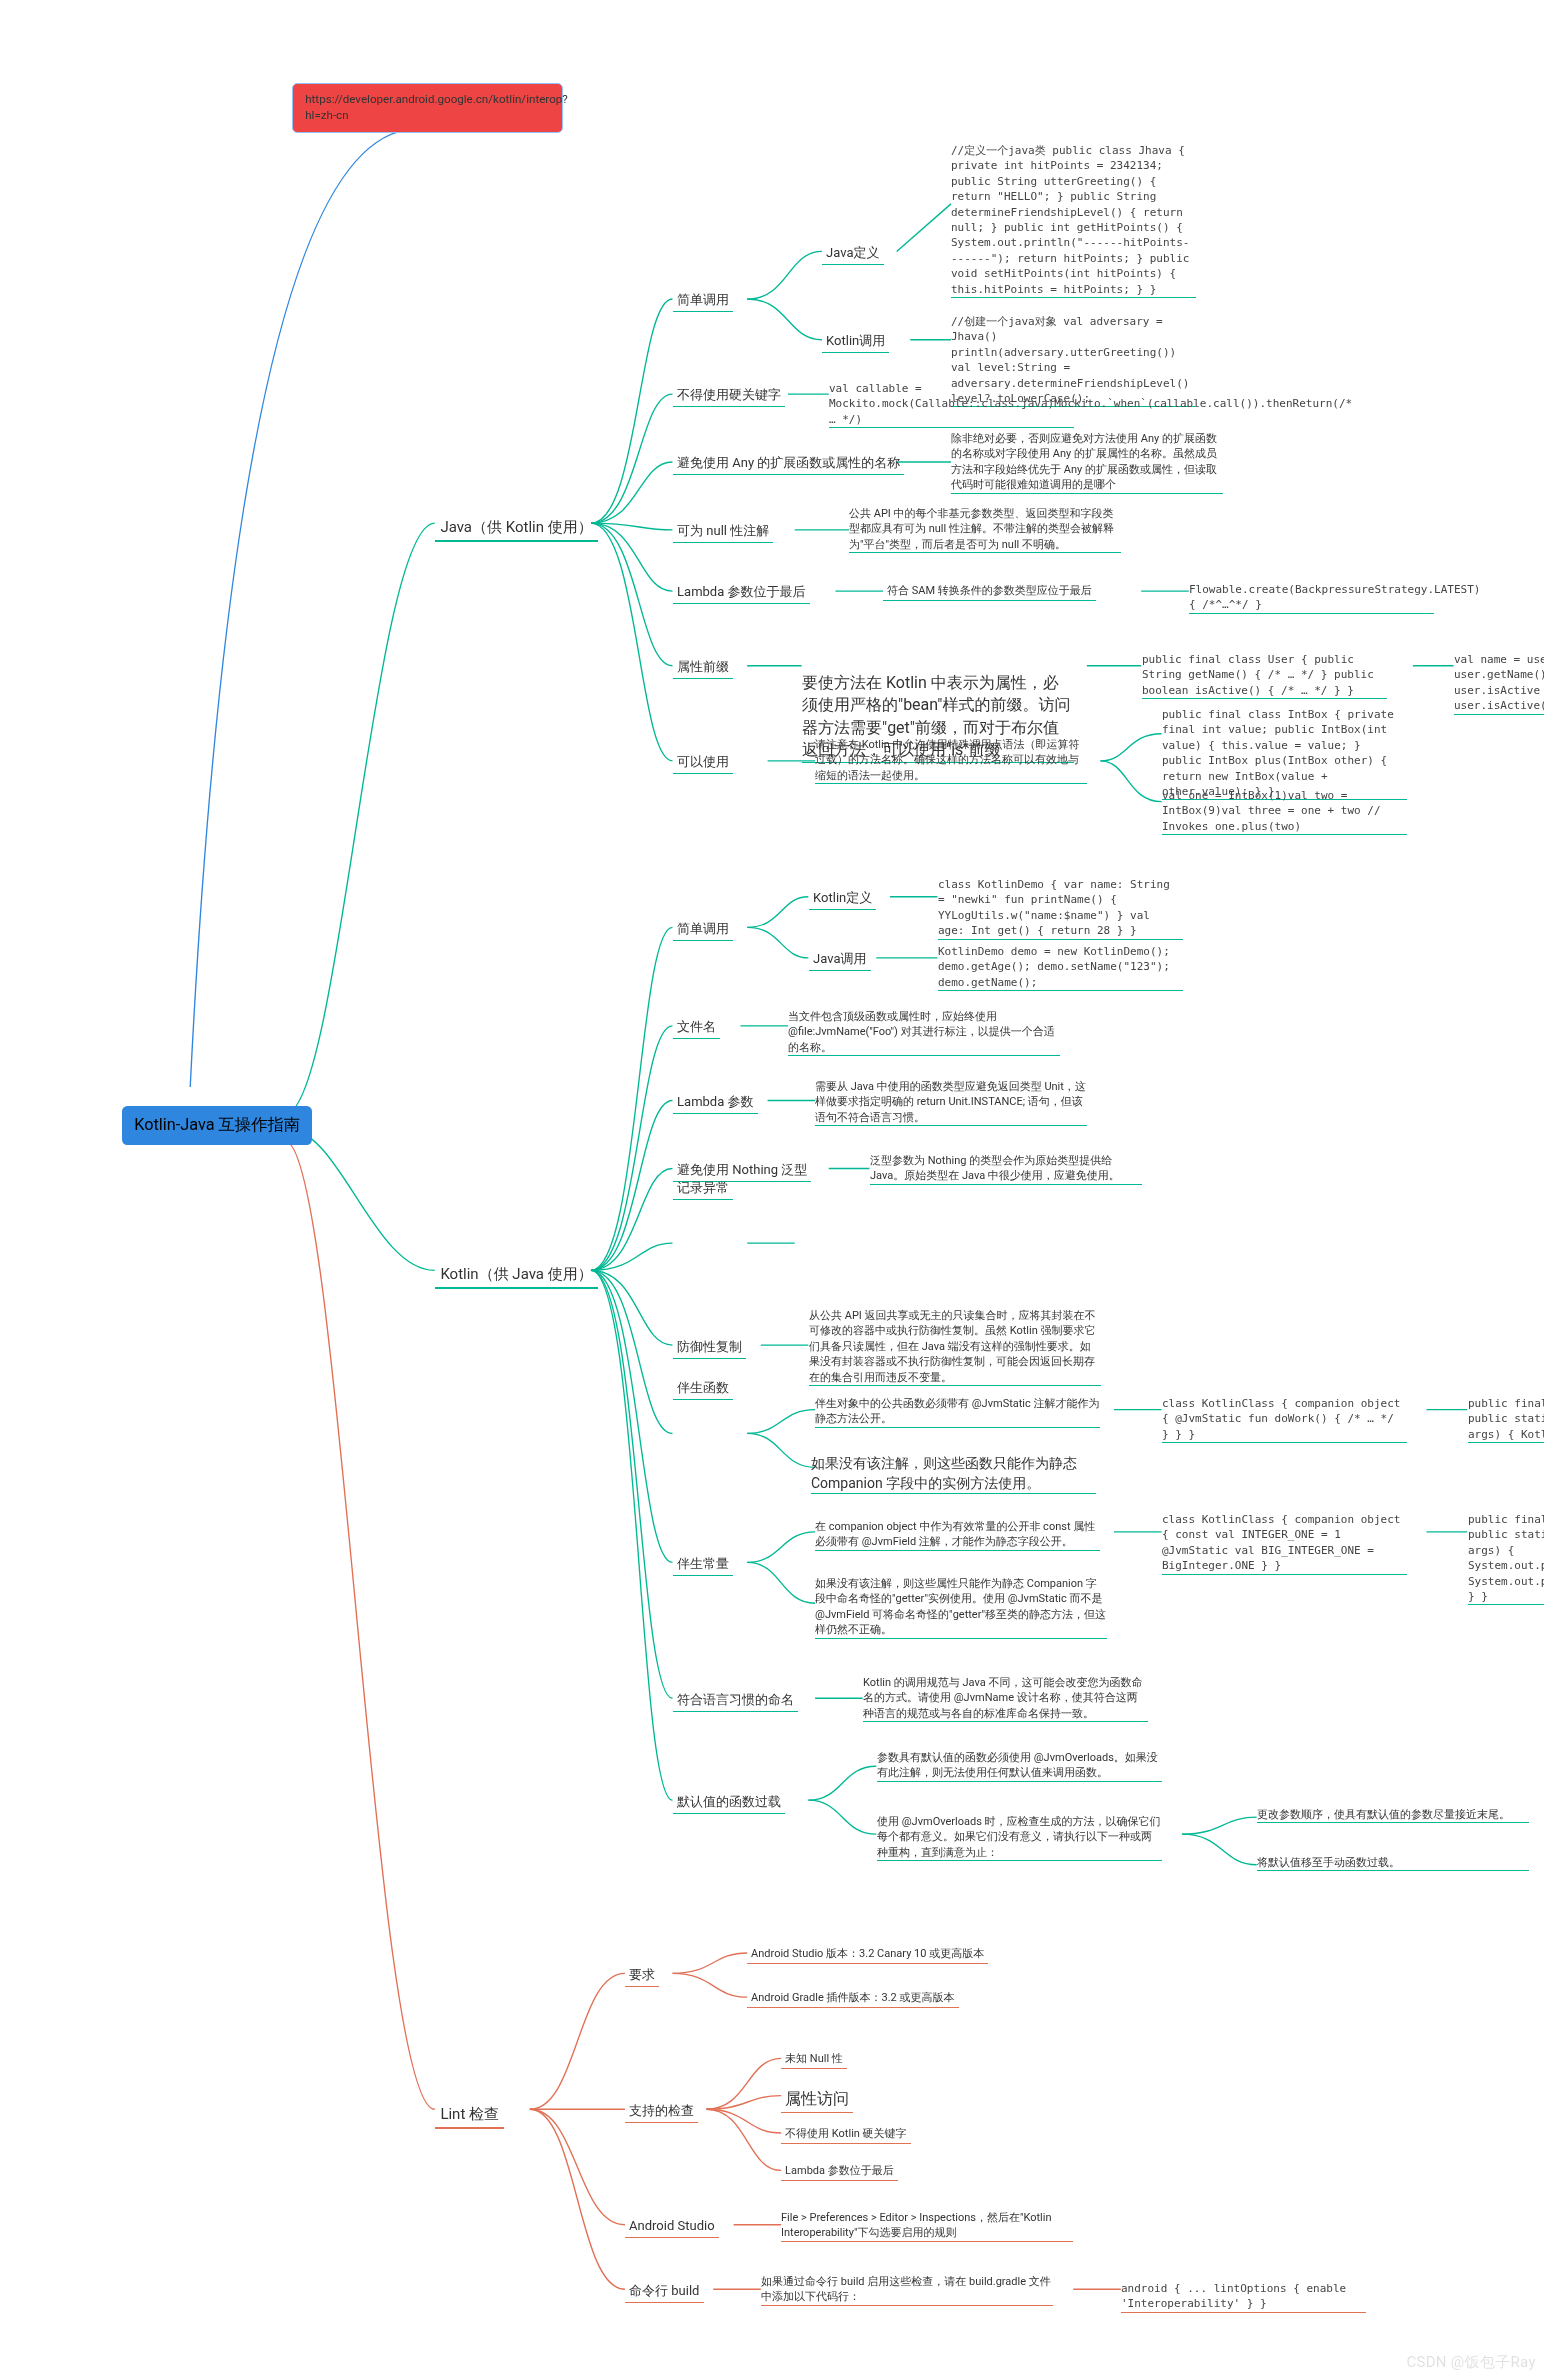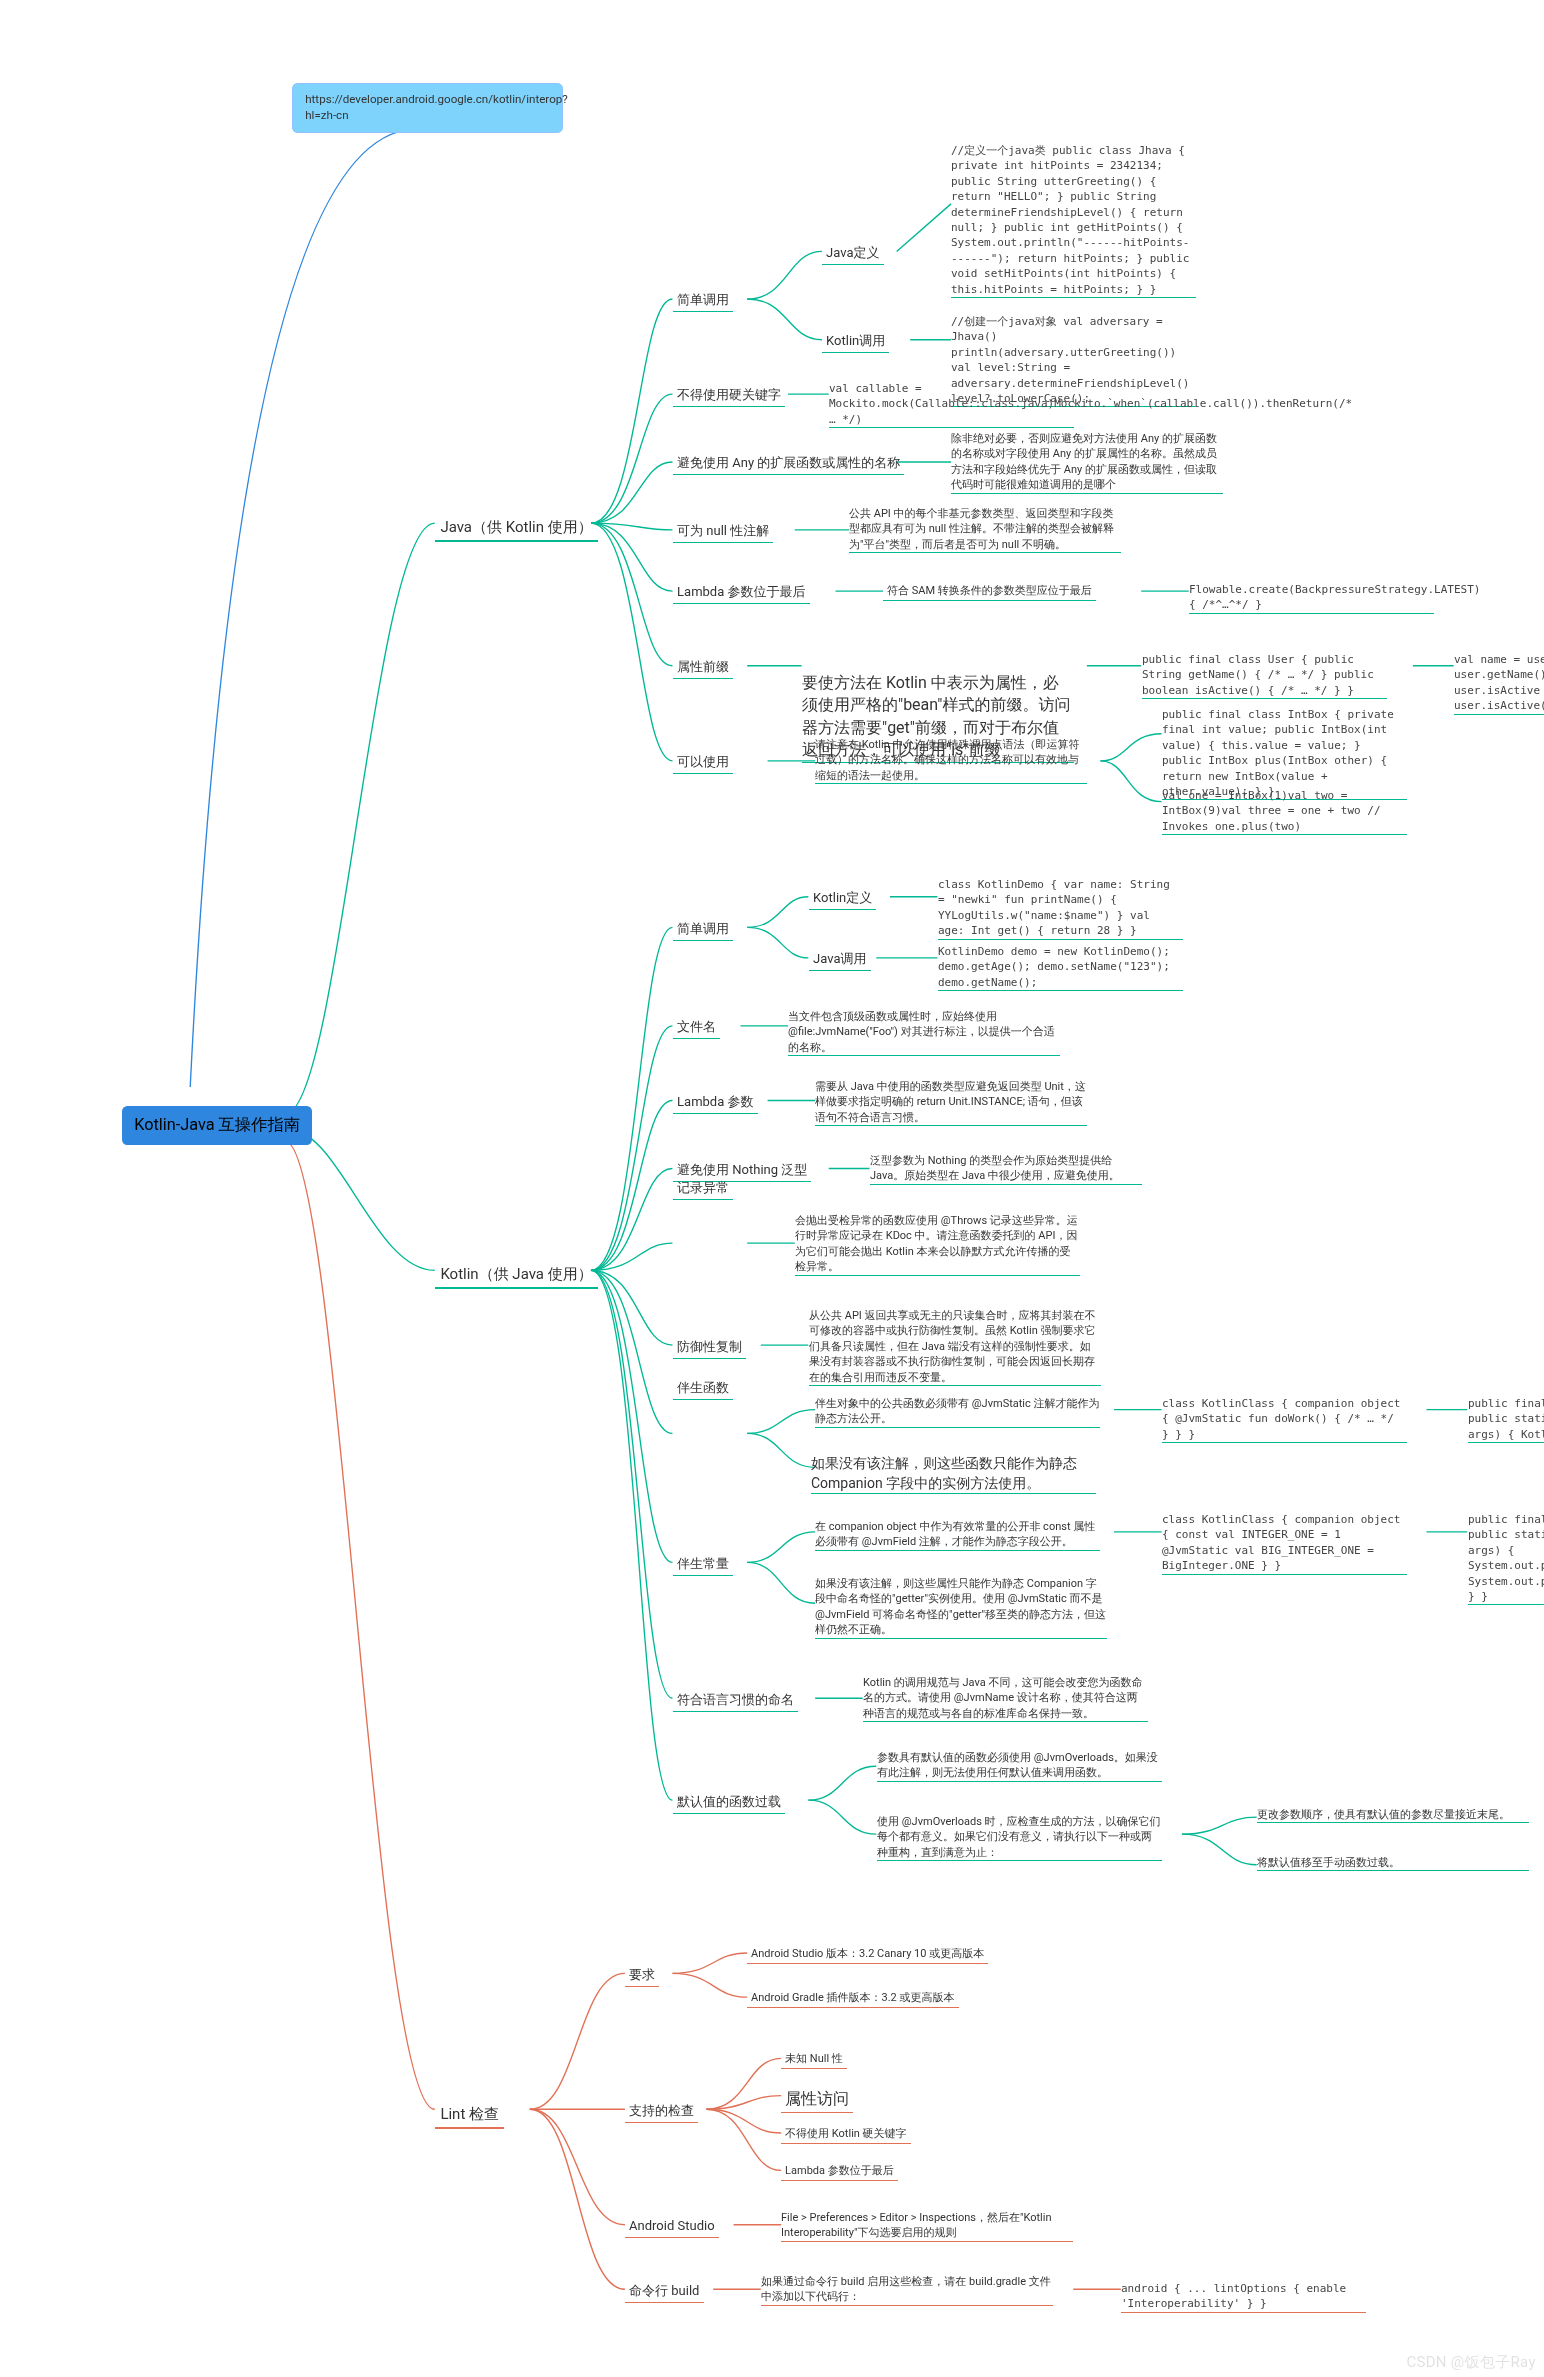--- a/index.html
+++ b/index.html
@@ -111,21 +111,21 @@
   <path class="l" d="M1040 3105 C 1100 3105 1100 3085 1150 3085" stroke="#E17055"></path>
   <path class="l" d="M1040 3105 C 1100 3105 1100 3140 1150 3140" stroke="#E17055"></path>
   <path class="l" d="M1040 3105 C 1100 3105 1100 3195 1150 3195" stroke="#E17055"></path>
 
   <path class="l" d="M1080 3275 L 1150 3275" stroke="#E17055"></path>
 
   <path class="l" d="M1050 3370 L 1120 3370" stroke="#E17055"></path>
   <path class="l" d="M1580 3370 L 1650 3370" stroke="#E17055"></path>
 </svg>
 
-<div class="node box" style="left:292px;top:83px;width:245px;background:#7dd3fc;border:0.7px solid #8fc2ff;font-size:11.6px;line-height:1.35">https://developer.android.google.cn/kotlin/interop?hl=zh-cn</div>
+<div class="node box" style="left:292px;top:83px;width:245px;background:#ef4444;border:0.7px solid #8fc2ff;font-size:11.6px;line-height:1.35">https://developer.android.google.cn/kotlin/interop?hl=zh-cn</div>
 
 <div class="node box" style="left:122px;top:1106px;background:#2E86DE;color:#000000;font-size:16.3px">Kotlin-Java 互操作指南</div>
 
 <div class="node" style="left:435px;top:514px;font-size:15px;border-bottom:2px solid #00B894;padding:2.7px 5.4px">Java（供 Kotlin 使用）</div>
 
 <div class="node" style="left:673px;top:290px;border-bottom:1.4px solid #00B894;padding:1.4px 4.1px">简单调用</div>
 <div class="node" style="left:822px;top:243px;border-bottom:1.4px solid #00B894;padding:1.4px 4.1px">Java定义</div>
 <div class="node code" style="left:951px;top:143px;width:285px;border-bottom:1.4px solid #00B894">//定义一个java类 public class Jhava { private int hitPoints = 2342134; public String utterGreeting() { return "HELLO"; } public String determineFriendshipLevel() { return null; } public int getHitPoints() { System.out.println("------hitPoints-------"); return hitPoints; } public void setHitPoints(int hitPoints) { this.hitPoints = hitPoints; } }</div>
 <div class="node" style="left:822px;top:331px;border-bottom:1.4px solid #00B894;padding:1.4px 4.1px">Kotlin调用</div>
 <div class="node code" style="left:951px;top:314px;width:285px;border-bottom:1.4px solid #00B894">//创建一个java对象 val adversary = Jhava() println(adversary.utterGreeting()) val level:String = adversary.determineFriendshipLevel() level?.toLowerCase();</div>
@@ -164,21 +164,20 @@
 <div class="node" style="left:673px;top:1017px;border-bottom:1.4px solid #00B894;padding:1.4px 4.1px">文件名</div>
 <div class="node" style="left:788px;top:1009px;width:272px;font-size:11px;border-bottom:1.4px solid #00B894">当文件包含顶级函数或属性时，应始终使用 @file:JvmName("Foo") 对其进行标注，以提供一个合适的名称。</div>
 
 <div class="node" style="left:673px;top:1092px;border-bottom:1.4px solid #00B894;padding:1.4px 4.1px">Lambda 参数</div>
 <div class="node" style="left:815px;top:1079px;width:272px;font-size:11px;border-bottom:1.4px solid #00B894">需要从 Java 中使用的函数类型应避免返回类型 Unit，这样做要求指定明确的 return Unit.INSTANCE; 语句，但该语句不符合语言习惯。</div>
 
 <div class="node" style="left:673px;top:1160px;border-bottom:1.4px solid #00B894;padding:1.4px 4.1px">避免使用 Nothing 泛型</div>
 <div class="node" style="left:870px;top:1153px;width:272px;font-size:11px;border-bottom:1.4px solid #00B894">泛型参数为 Nothing 的类型会作为原始类型提供给 Java。原始类型在 Java 中很少使用，应避免使用。</div>
 
 <div class="node" style="left:673px;top:1178px;border-bottom:1.4px solid #00B894;padding:1.4px 4.1px">记录异常</div>
-<div class="node" style="left:795px;top:1213px;width:285px;font-size:11px;border-bottom:1.4px solid #00B894">会抛出受检异常的函数应使用 @Throws 记录这些异常。运行时异常应记录在 KDoc 中。请注意函数委托到的 API，因为它们可能会抛出 Kotlin 本来会以静默方式允许传播的受检异常。</div>
 
 <div class="node" style="left:673px;top:1337px;border-bottom:1.4px solid #00B894;padding:1.4px 4.1px">防御性复制</div>
 <div class="node" style="left:809px;top:1308px;width:292px;font-size:11px;border-bottom:1.4px solid #00B894">从公共 API 返回共享或无主的只读集合时，应将其封装在不可修改的容器中或执行防御性复制。虽然 Kotlin 强制要求它们具备只读属性，但在 Java 端没有这样的强制性要求。如果没有封装容器或不执行防御性复制，可能会因返回长期存在的集合引用而违反不变量。</div>
 
 <div class="node" style="left:673px;top:1378px;border-bottom:1.4px solid #00B894;padding:1.4px 4.1px">伴生函数</div>
 <div class="node" style="left:815px;top:1396px;width:285px;font-size:11px;border-bottom:1.4px solid #00B894">伴生对象中的公共函数必须带有 @JvmStatic 注解才能作为静态方法公开。</div>
 <div class="node" style="left:811px;top:1454px;width:285px;font-size:14px;border-bottom:1.4px solid #00B894">如果没有该注解，则这些函数只能作为静态 Companion 字段中的实例方法使用。</div>
 <div class="node code" style="left:1162px;top:1396px;width:258px;border-bottom:1.4px solid #00B894">class KotlinClass { companion object { @JvmStatic fun doWork() { /* … */ } } }</div>
 <div class="node code" style="left:1468px;top:1396px;width:272px;border-bottom:1.4px solid #00B894">public final class JavaClass { public static void main(String... args) { KotlinClass.doWork(); } }</div>
 

